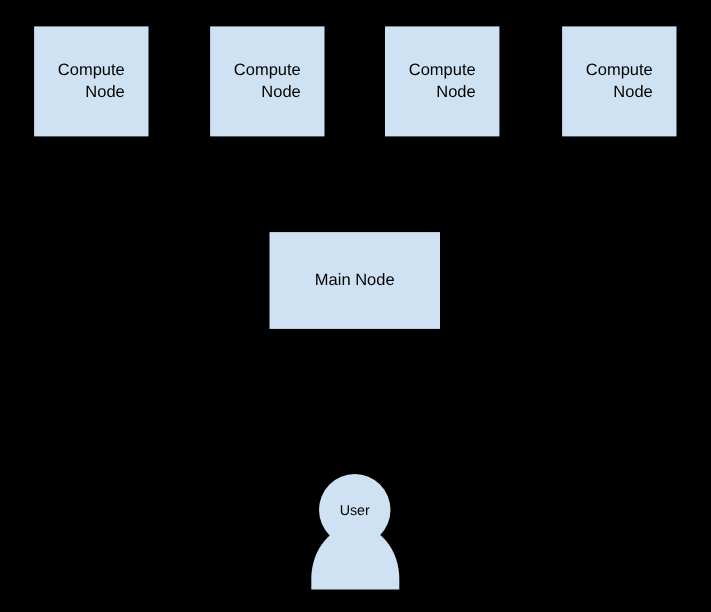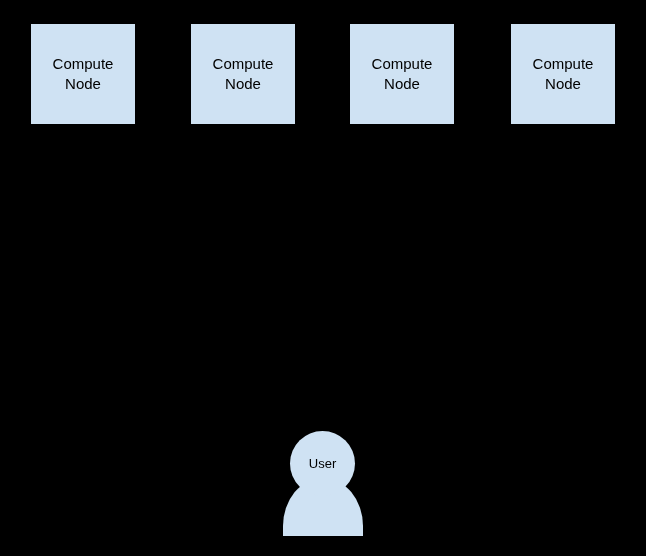--- a/index.html
+++ b/index.html
@@ -34,20 +34,21 @@
   }
   .main-node {
     width: 155px;
     height: 88px;
     font-size: 15px;
   }
   .node-label {
     display: block;
     white-space: pre-line;
     padding: 0 4px;
+    text-align: right;
   }
   .actor {
     position: absolute;
     left: 283px;
     top: 415px;
     width: 80px;
     height: 121px;
   }
   .actor-body {
     position: absolute;
@@ -95,20 +96,23 @@
   <div class="node-box compute-node" style="left:350px; top:24px;">
     <span class="node-label">Compute
 Node</span>
   </div>
 
   <div class="node-box compute-node" style="left:511px; top:24px;">
     <span class="node-label">Compute
 Node</span>
   </div>
 
+  <div class="node-box main-node" style="left:245px; top:211px;">
+    <span class="node-label">Main Node</span>
+  </div>
 
   <div class="actor">
     <div class="actor-body"></div>
     <div class="actor-head">
       <span class="actor-head-label">User</span>
     </div>
   </div>
 
 </div>
 

